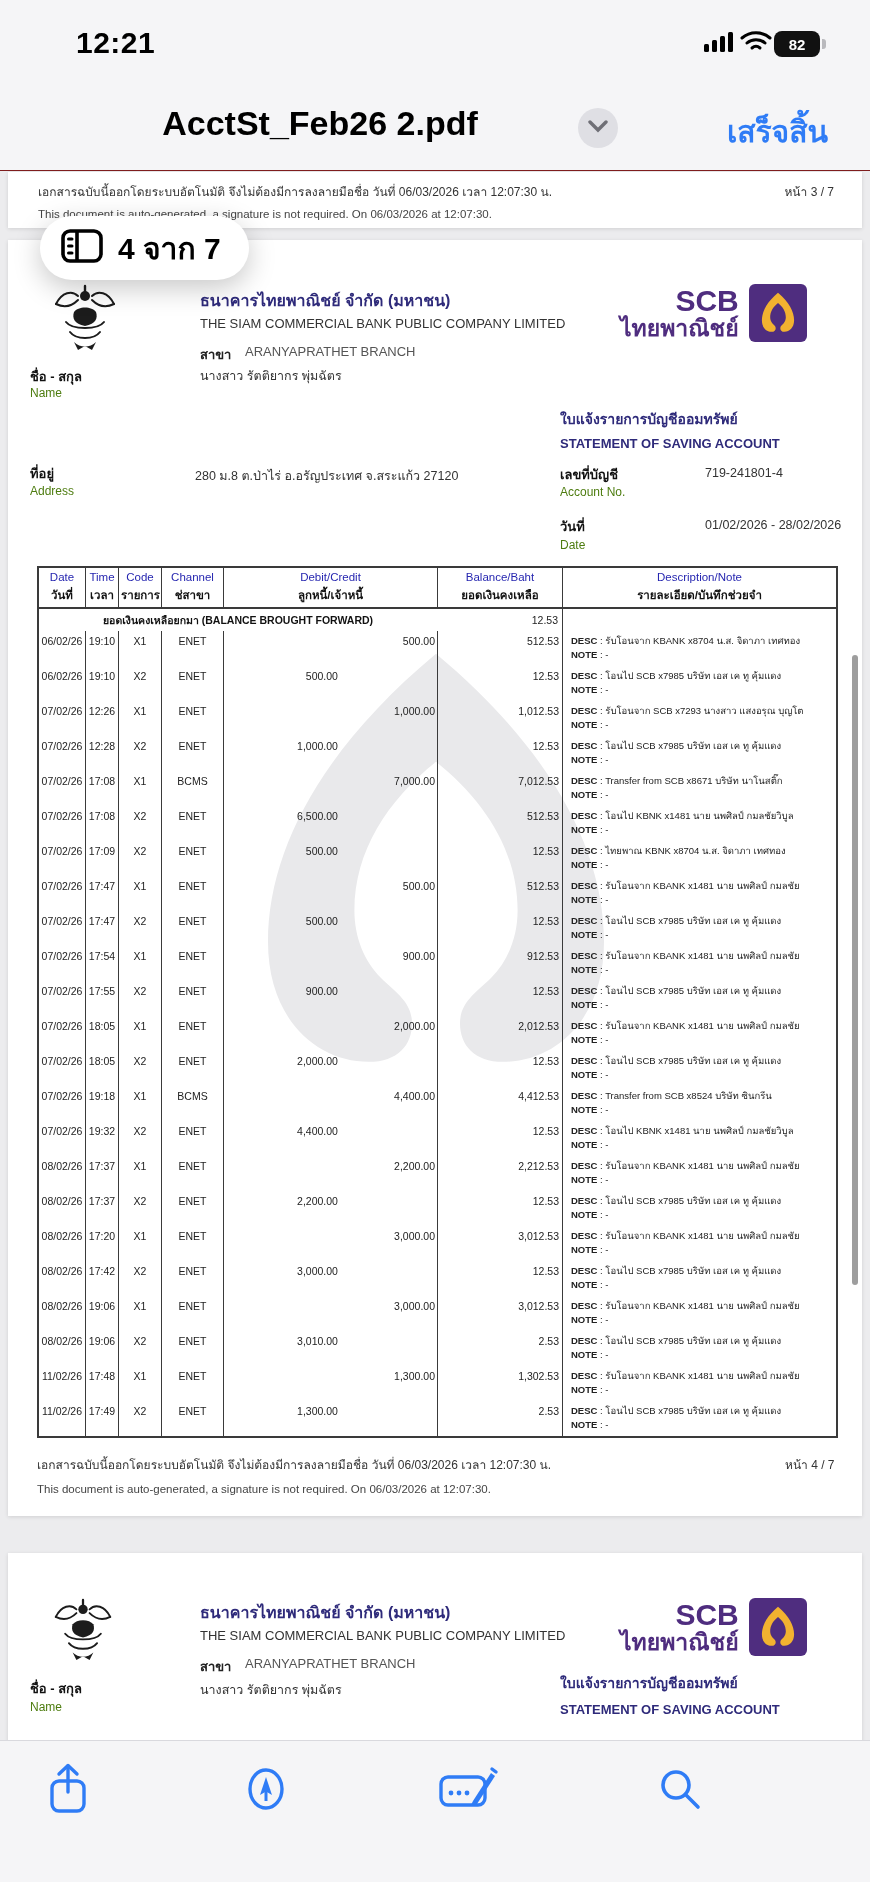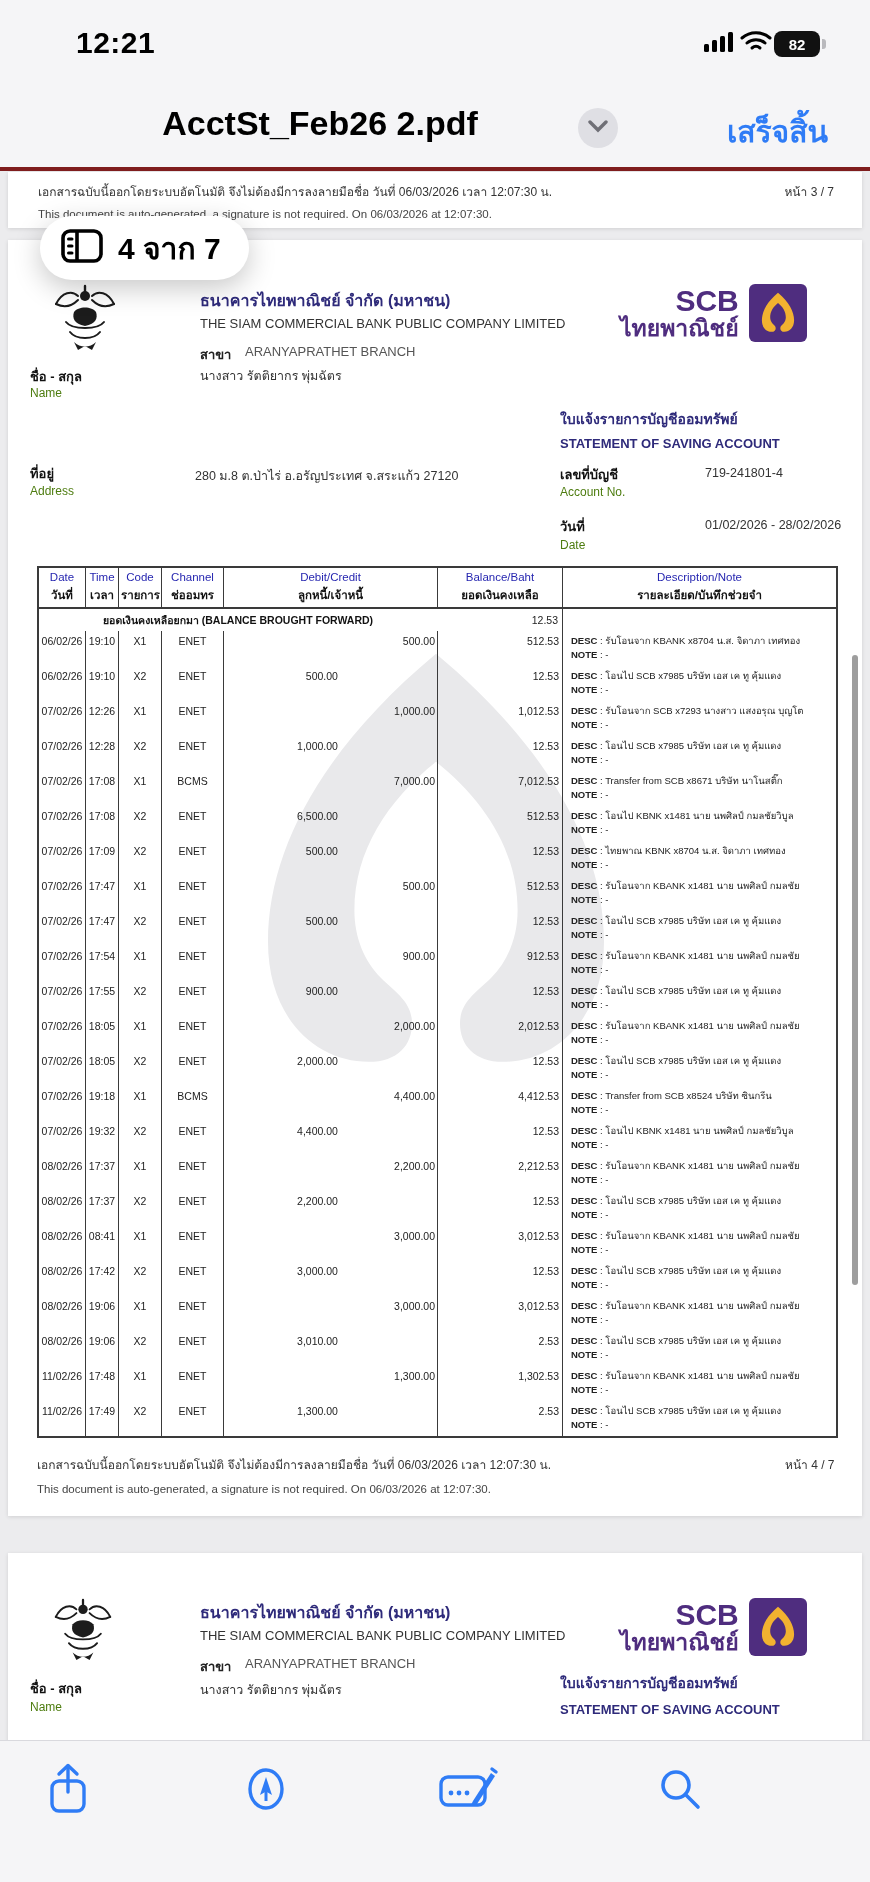--- a/index.html
+++ b/index.html
@@ -1,20 +1,20 @@
 <!DOCTYPE html>
 <html><head>
 <meta charset="utf-8">
 <style>
   * { margin:0; padding:0; box-sizing:border-box; }
   html,body { width:870px; height:1882px; }
   body { position:relative; background:#ececee; font-family:"Liberation Sans","DejaVu Sans",sans-serif; color:#222; overflow:hidden; }
 
   
-  .top-chrome { position:absolute; left:0; top:0; width:870px; height:171px; background:#f5f5f7; z-index:4; border-bottom:4px solid #7f1d1d; }
+  .top-chrome { position:absolute; left:0; top:0; width:870px; height:171px; background:#f5f5f7; z-index:4; border-bottom:1px solid #7f1d1d; }
   .sb-time { position:absolute; left:76px; top:26px; font-size:30px; font-weight:700; color:#000; letter-spacing:.5px; }
   .sb-icons { position:absolute; right:50px; top:30px; display:flex; align-items:center; gap:2px; }
   .battery { position:relative; width:46px; height:26px; background:#111; border-radius:8px; color:#fff; font-size:15px; font-weight:700; display:flex; align-items:center; justify-content:center; }
   .battery:after { content:""; position:absolute; right:-6px; top:8px; width:4px; height:10px; background:#b9b9bd; border-radius:0 3px 3px 0; }
   .nav-title { position:absolute; left:0; top:104px; width:640px; text-align:center; font-size:34px; font-weight:700; color:#000; }
   .chevron-btn { position:absolute; left:578px; top:108px; width:40px; height:40px; border-radius:50%; background:#dfdfe4; display:flex; align-items:center; justify-content:center; }
   .done-btn { position:absolute; right:42px; top:108px; font-size:30px; font-weight:600; color:#2f7cf6; }
 
   
   .card { position:absolute; left:8px; width:854px; background:#fff; box-shadow:0 1px 4px rgba(0,0,0,.12); z-index:1; }
@@ -189,21 +189,21 @@
     <div class="vline">
         <span class="en">Time</span>
         <span class="th">เวลา</span>
       </div>
     <div class="vline">
         <span class="en">Code</span>
         <span class="th">รายการ</span>
       </div>
     <div class="vline">
         <span class="en">Channel</span>
-        <span class="th">ช่ออมทร</span>
+        <span class="th">ช่สาขา</span>
       </div>
     <div class="vline">
         <span class="en">Debit/Credit</span>
         <span class="th">ลูกหนี้/เจ้าหนี้</span>
       </div>
     <div class="vline">
         <span class="en">Balance/Baht</span>
         <span class="th">ยอดเงินคงเหลือ</span>
       </div>
     <div class="vline">
@@ -484,21 +484,21 @@
         </div>
     <div class="c bal vline">12.53</div>
     <div class="c desc vline">
       <div class="d1"><b class="dl">DESC</b><span class="dtext"> : โอนไป SCB x7985 บริษัท เอส เค ทู คุ้มแดง</span></div>
       <div class="d2"><b class="nl">NOTE</b><span class="ntext"> : -</span></div>
     </div>
   </div>
 
   <div class="trow">
     <div class="c date">08/02/26</div>
-    <div class="c time vline">08:41</div>
+    <div class="c time vline">17:20</div>
     <div class="c code vline">X1</div>
     <div class="c chan vline">ENET</div>
     <div class="c dc vline">
           <span class="debit"></span>
           <span class="credit">3,000.00</span>
         </div>
     <div class="c bal vline">3,012.53</div>
     <div class="c desc vline">
       <div class="d1"><b class="dl">DESC</b><span class="dtext"> : รับโอนจาก KBANK x1481 นาย นพศิลป์ กมลชัย</span></div>
       <div class="d2"><b class="nl">NOTE</b><span class="ntext"> : -</span></div>

